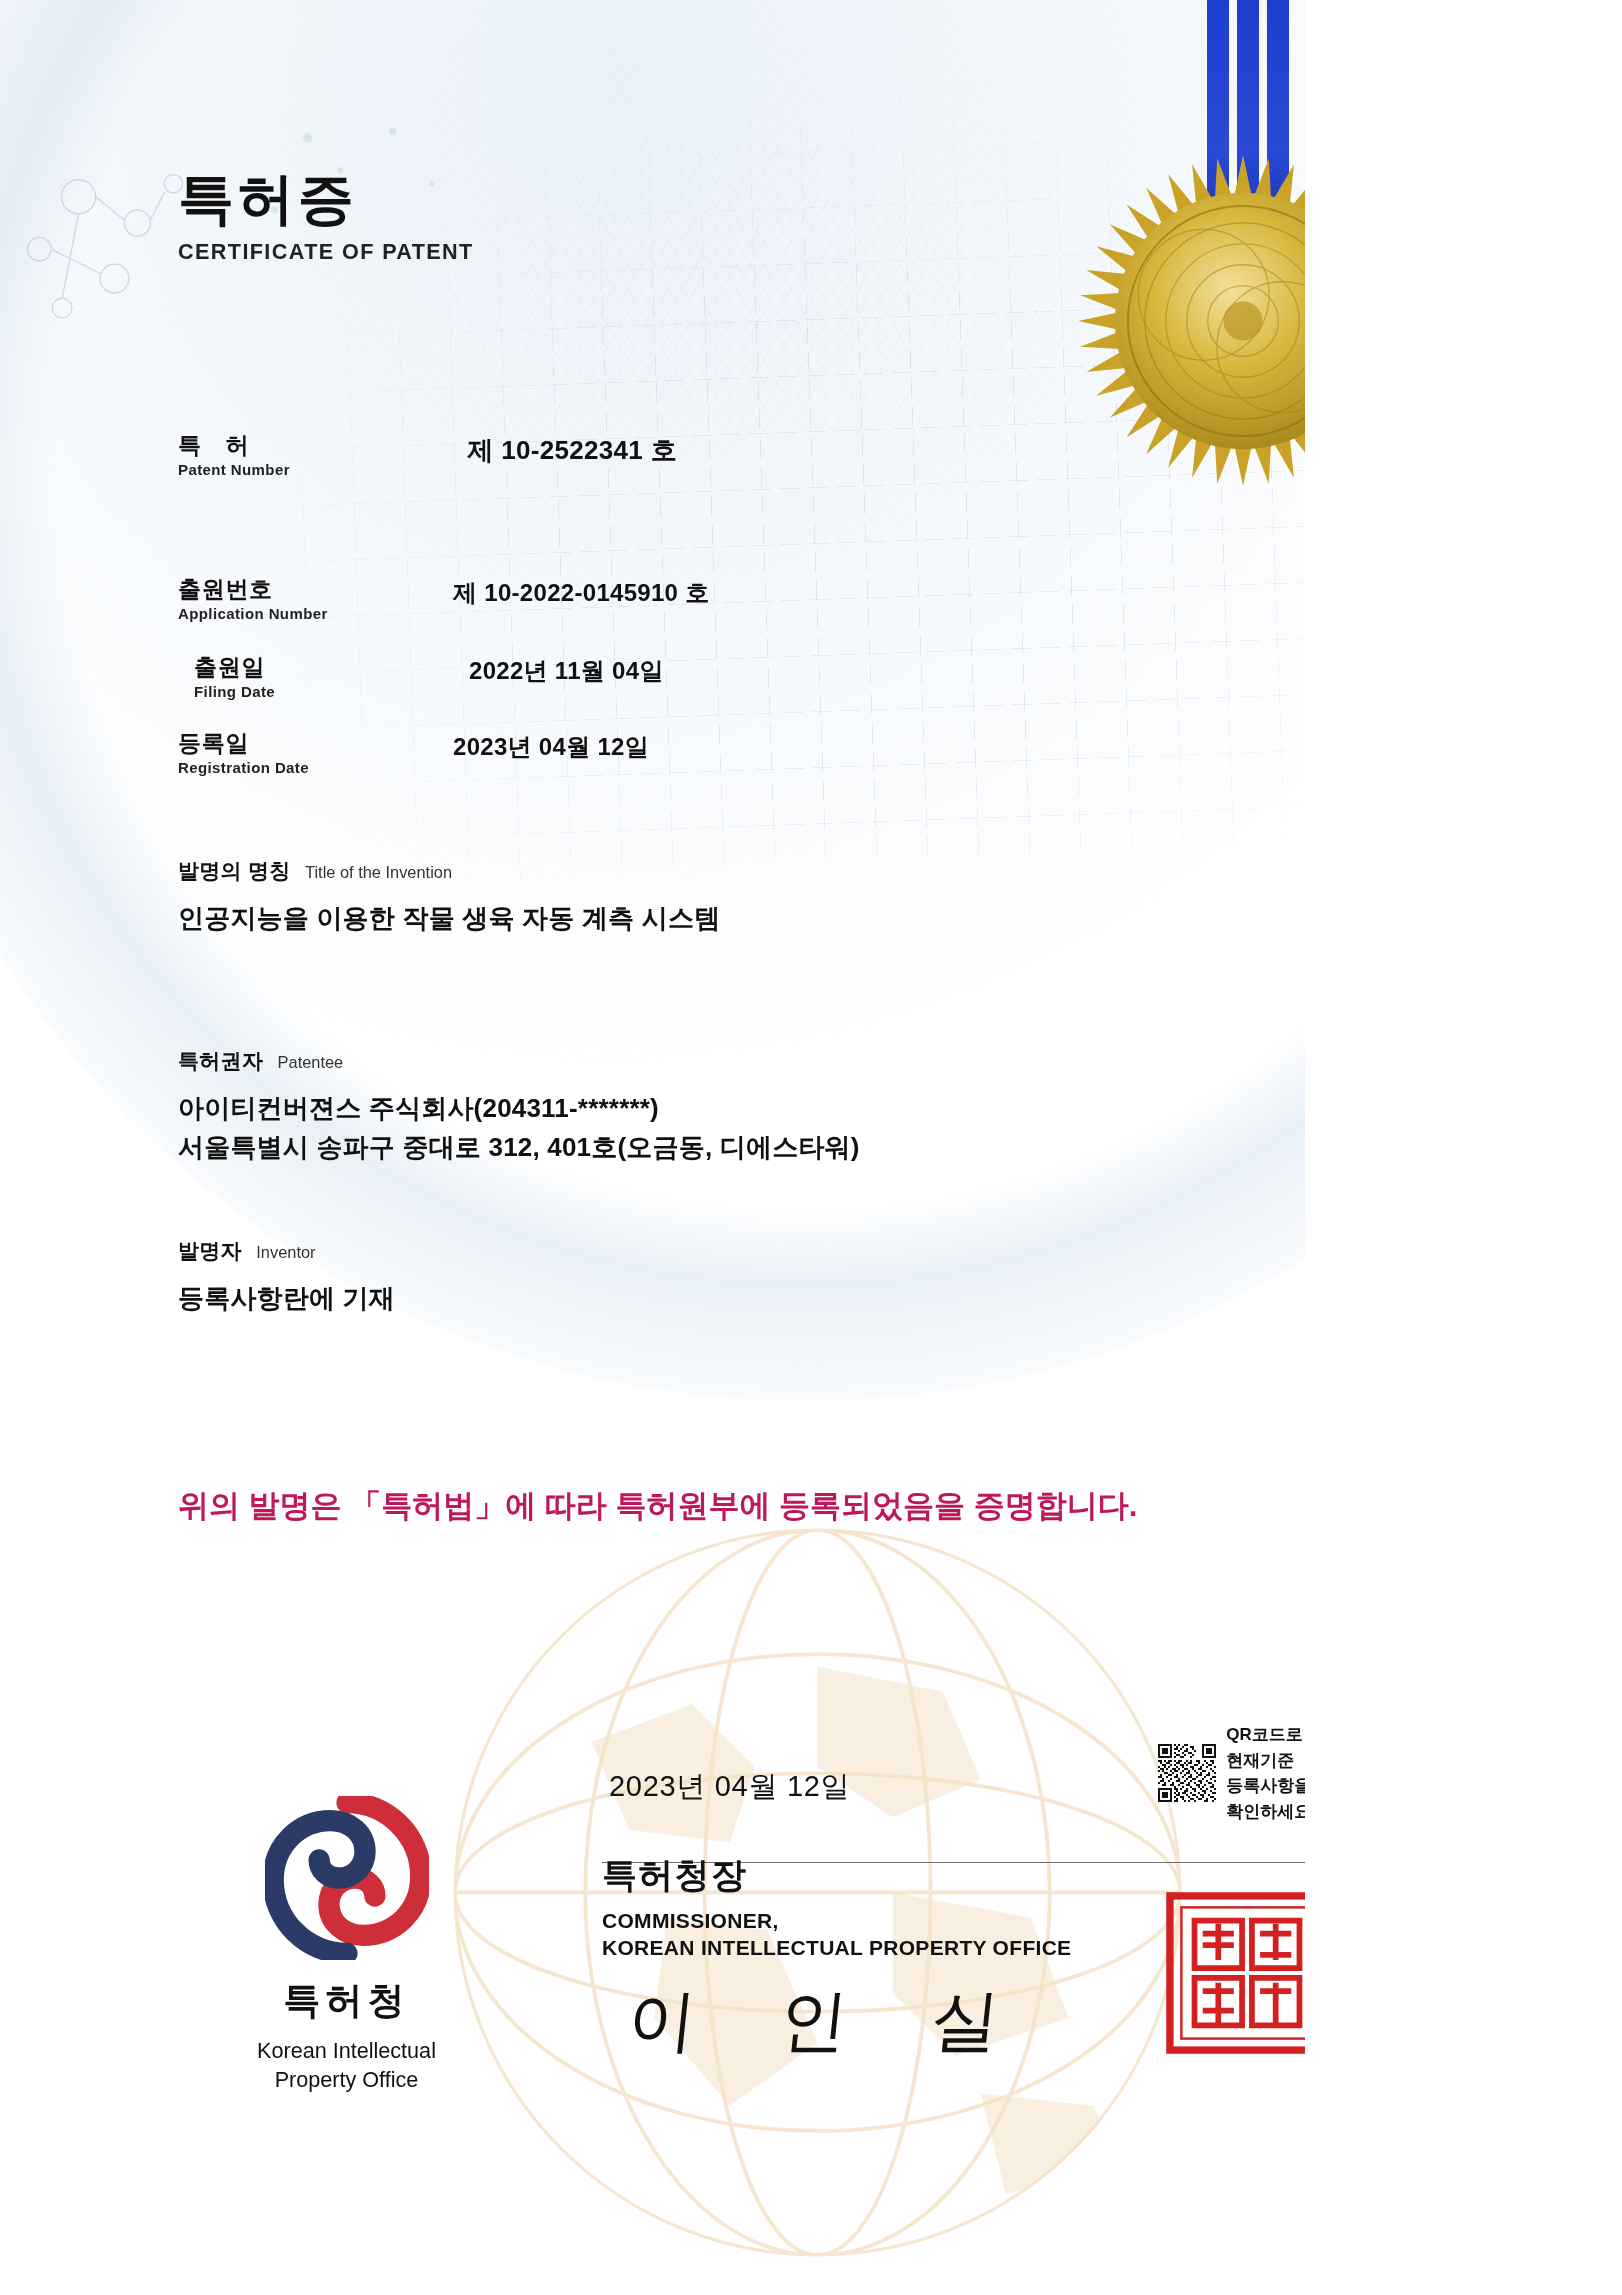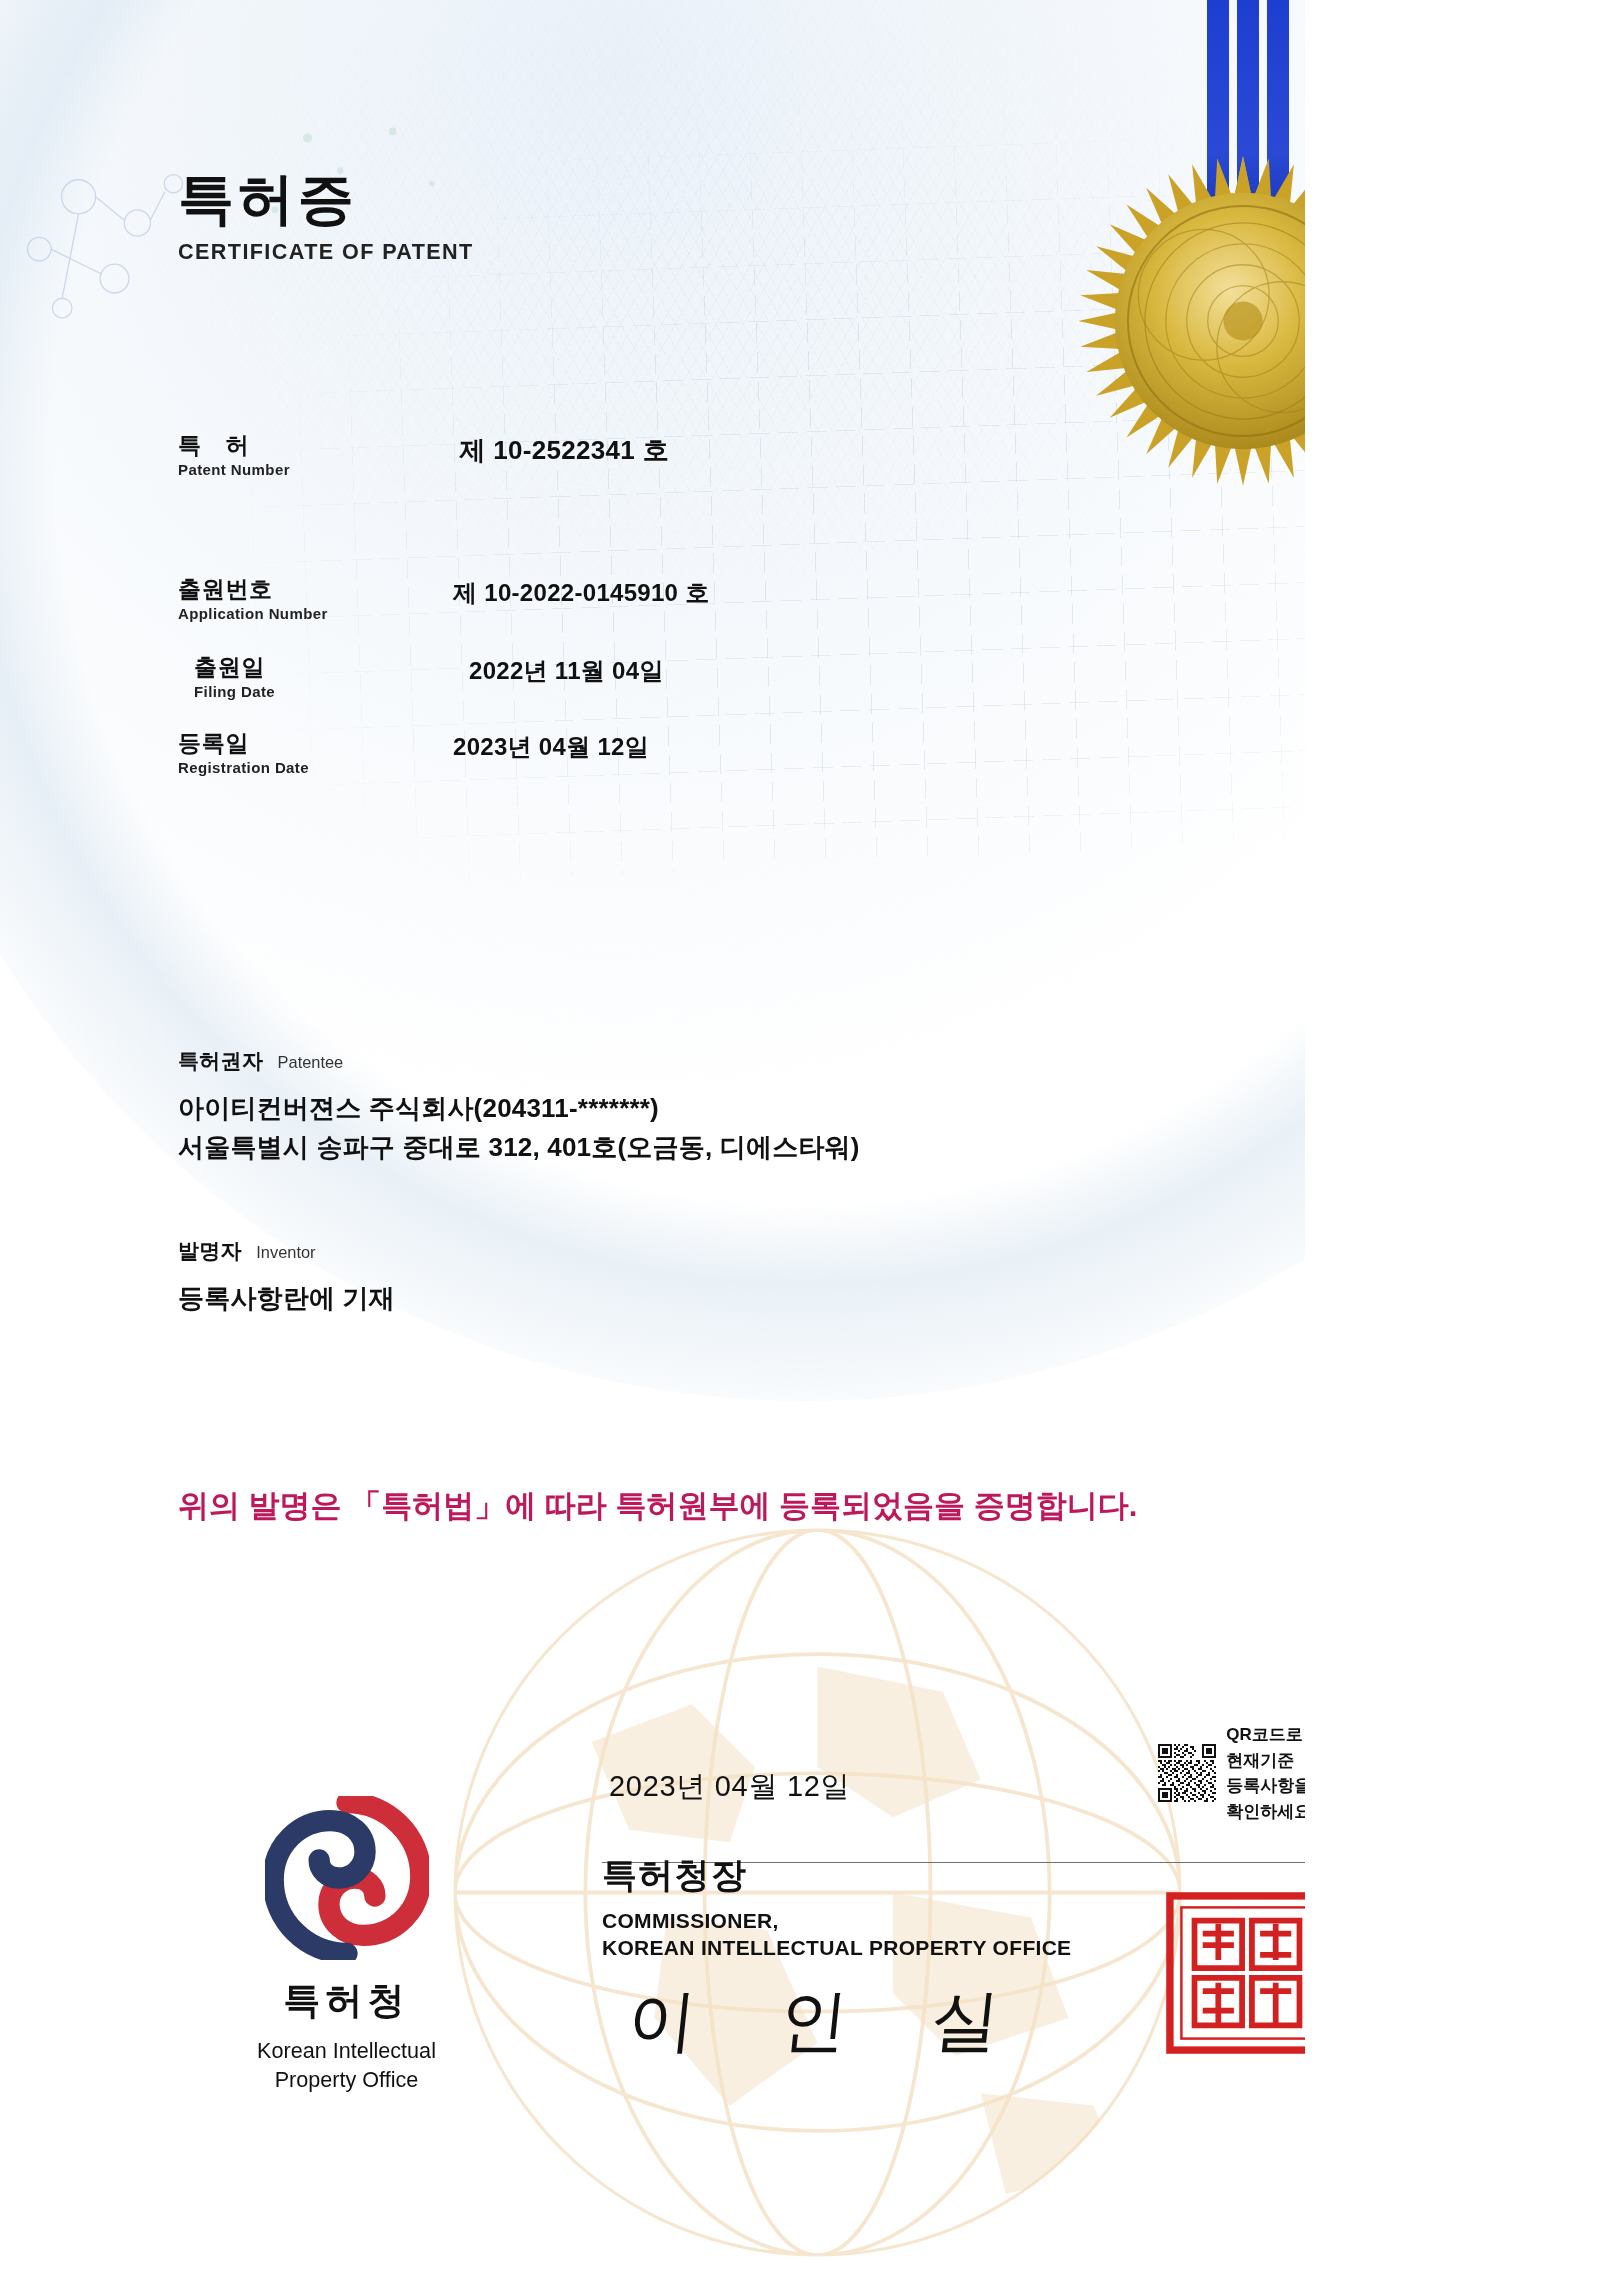--- a/index.html
+++ b/index.html
@@ -157,21 +157,21 @@
   }
   .val {
     font-size: 26px;
     font-weight: bold;
     color: #111;
     letter-spacing: 0.3px;
     padding-top: 1.3px;
   }
   .val.small { font-size: 24px; }
 
-  #field-patent-number { left: 178px; top: 432px; }
+  #field-patent-number { left: 178px; top: 432px; gap: 8px; }
   #field-application-number { left: 178px; top: 576px; }
   #field-filing-date { left: 178px; top: 654px; margin-left: 16px; }
   #field-registration-date { left: 178px; top: 730px; }
   #field-patent-number .val { padding-left: 6.5px; }
 
   
   .section {
     position: absolute;
     left: 178px;
   }
@@ -576,20 +576,27 @@
   </div>
 
   <div class="field" id="field-registration-date">
     <div class="labels">
       <div class="lab-ko">등록일</div>
       <div class="lab-en">Registration Date</div>
     </div>
     <div class="val small">2023년 04월 12일</div>
   </div>
 
+  <div class="section" id="section-title">
+    <div class="sec-head">
+      <span class="ko">발명의 명칭</span>
+      <span class="en">Title of the Invention</span>
+    </div>
+    <div class="sec-body">인공지능을 이용한 작물 생육 자동 계측 시스템</div>
+  </div>
 
   <div class="section" id="section-patentee">
     <div class="sec-head">
       <span class="ko">특허권자</span>
       <span class="en">Patentee</span>
     </div>
     <div class="sec-body">
       <div>아이티컨버젼스 주식회사(204311-*******)</div>
       <div>서울특별시 송파구 중대로 312, 401호(오금동, 디에스타워)</div>
     </div>

